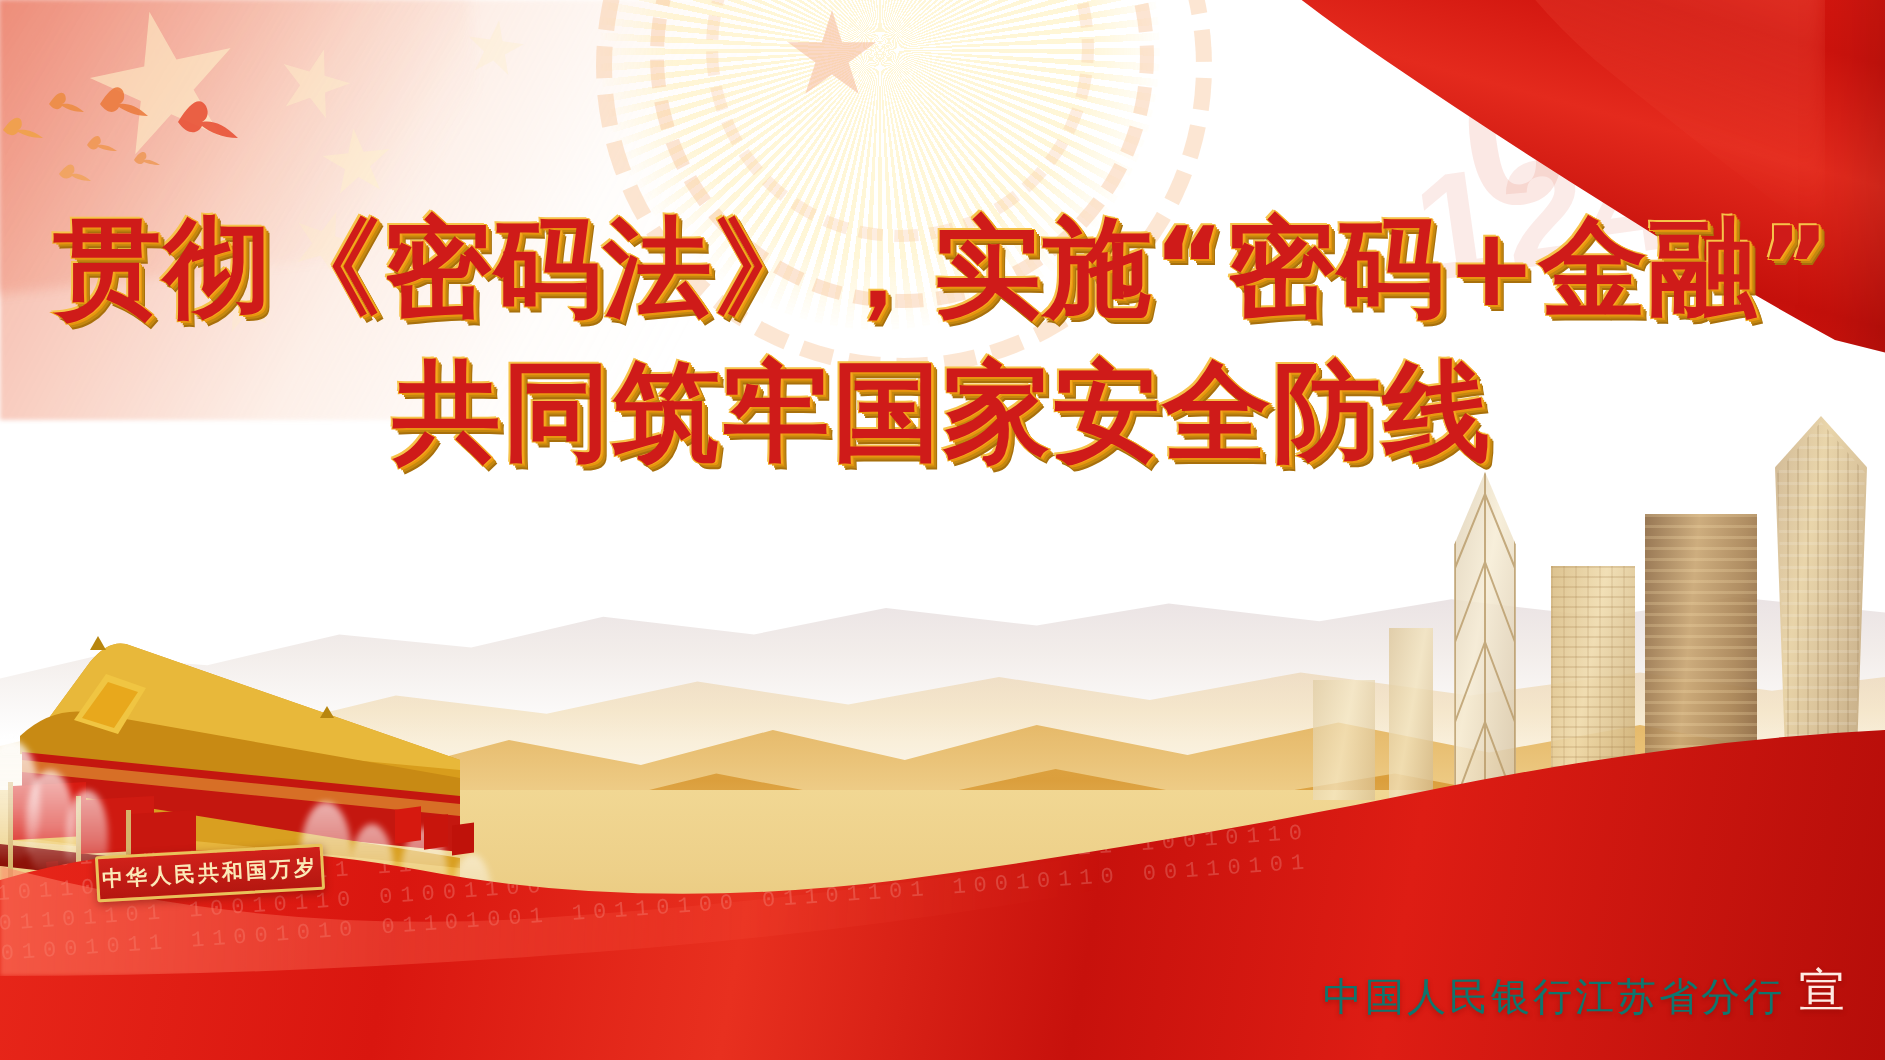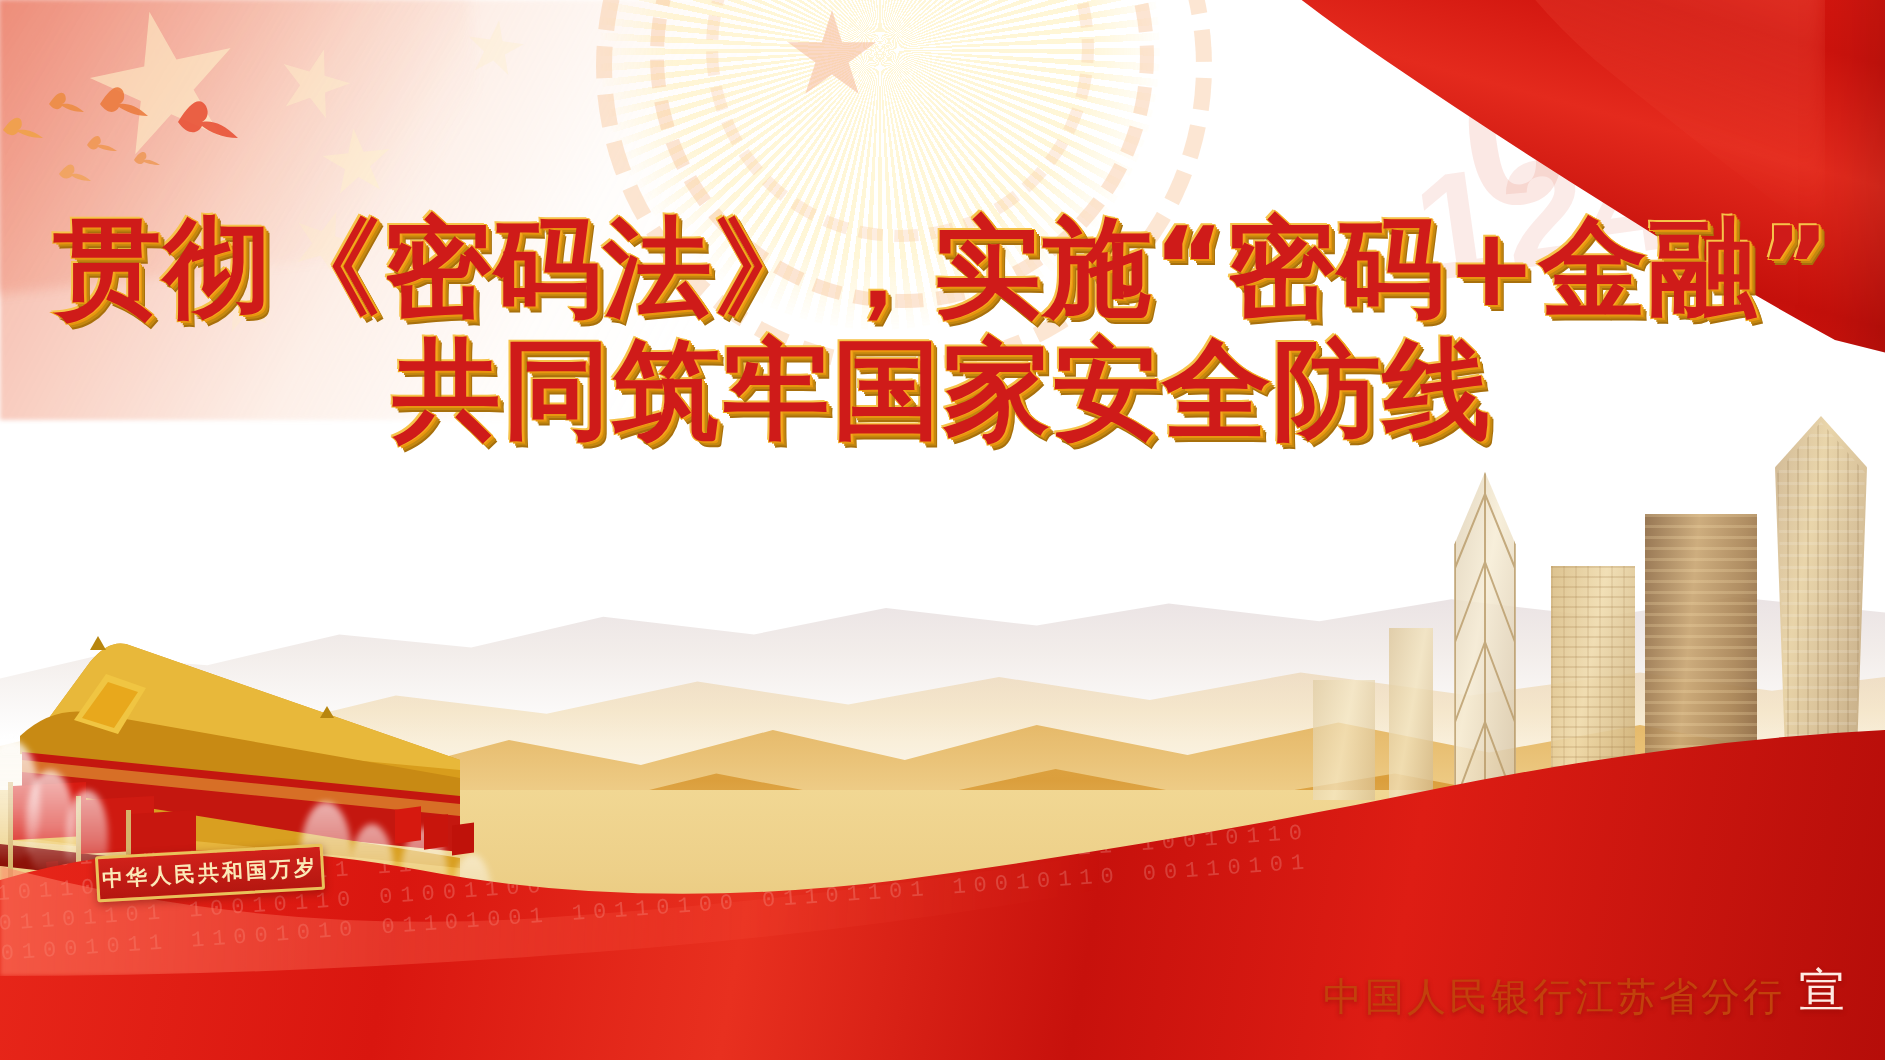--- a/index.html
+++ b/index.html
@@ -194,31 +194,31 @@
     text-shadow:
        2px 0 0 #f3a81f,
        3px 2px 0 #e8960f,
        5px 4px 0 #c4870f,
        6px 6px 0 #a8700c,
       -2px -2px 0 #f6c34a;
     -webkit-text-stroke:2px #f0a81c;
     paint-order:stroke fill;
   }
   .tl1{font-size:108px;}
-  .tl2{font-size:108px;margin-top:10px;}
+  .tl2{font-size:108px;margin-top:32px;}
 
   
   .signature{
     position:absolute;right:40px;bottom:36px;
     display:flex;align-items:flex-end;gap:14px;
     z-index:60;
   }
   .sig-lines{
     display:flex;flex-direction:column;gap:6px;align-items:flex-end;
-    color:#c2410c;
+    color:#0f766e;
     font-size:39px;font-weight:500;letter-spacing:3px;
     font-family:"DejaVu Sans","Liberation Sans",sans-serif;
     text-shadow:0 2px 5px rgba(120,8,4,.45);
   }
   .sig-seal{
     color:#ffe9e2;font-size:46px;font-weight:500;
     font-family:"DejaVu Sans","Liberation Sans",sans-serif;
     padding-bottom:2px;
     text-shadow:0 2px 5px rgba(120,8,4,.45);
   }

